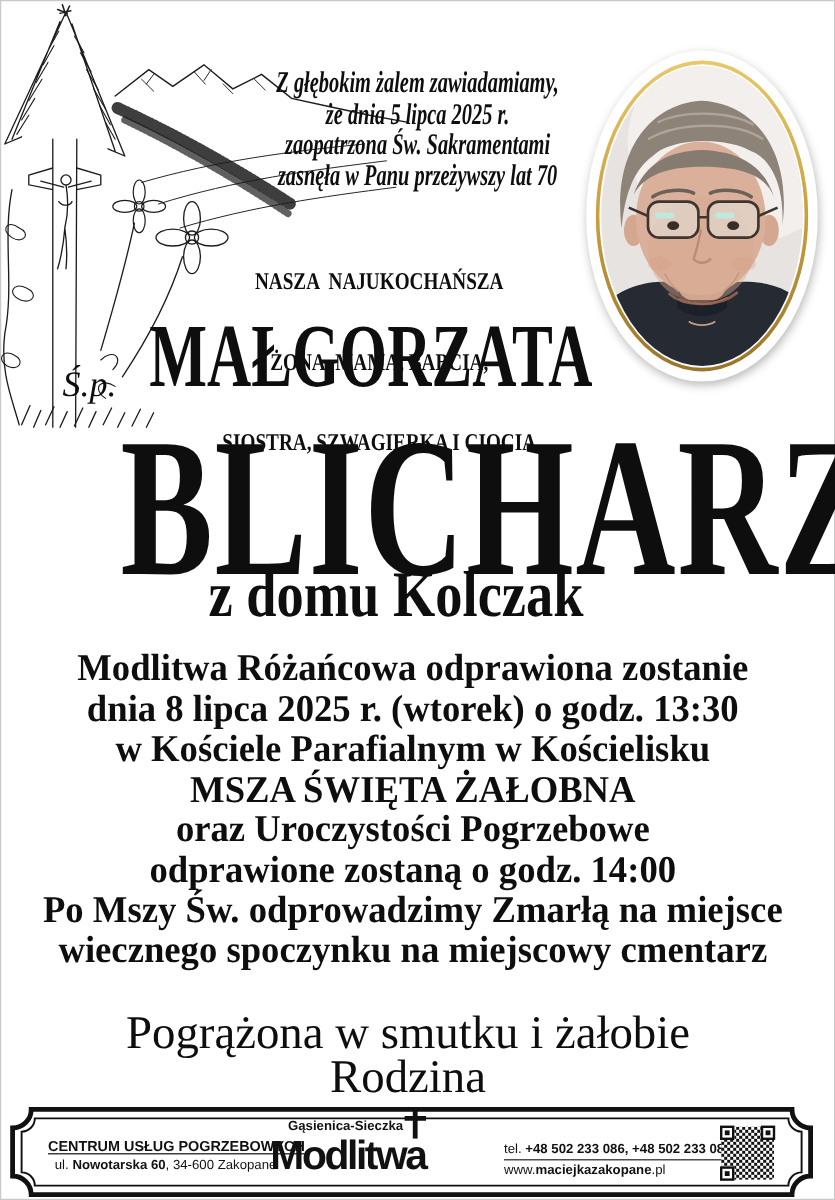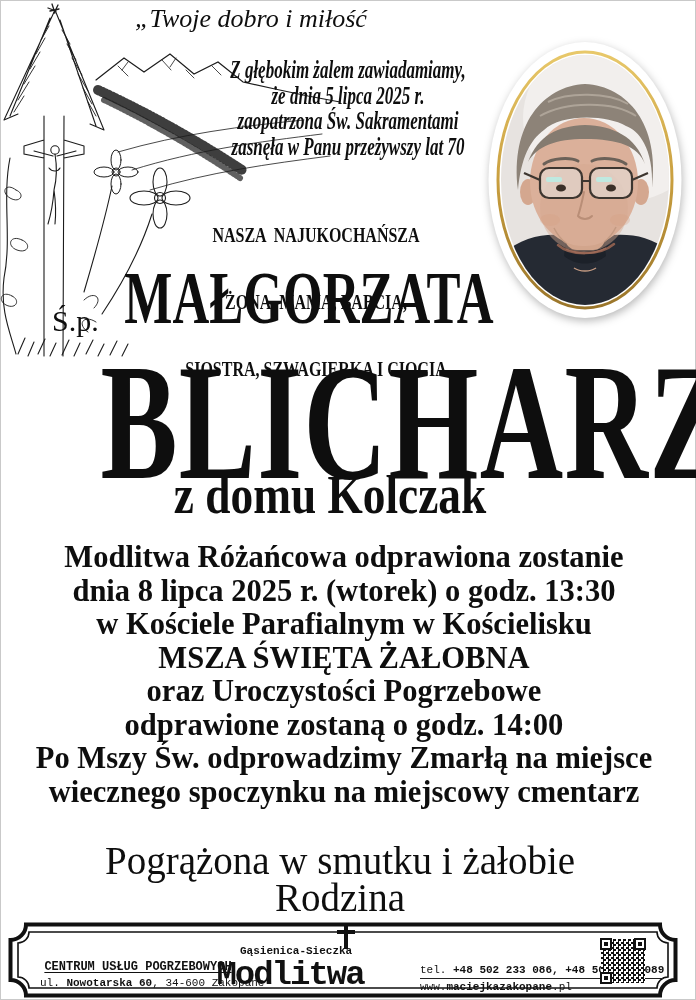--- a/index.html
+++ b/index.html
@@ -20,21 +20,21 @@
     font-weight:bold; font-style:italic; font-size:25px; line-height:25.5px;
     transform:scaleX(0.68); white-space:nowrap;
   }
   
   .family{
     left:0; top:180px; width:696px; text-align:center;
     font-weight:bold; font-size:20px; line-height:22.2px;
     transform:translateX(-32px) scaleX(0.80); white-space:pre;
   }
   
-  .sp{left:52px; top:304px; font-size:30px; white-space:nowrap;}
+  .sp{left:52px; top:304px; font-style:italic; font-size:30px; white-space:nowrap;}
   .firstname{
     left:0; top:258px; width:696px; text-align:center;
     font-weight:bold; font-size:75px; line-height:80px;
     transform:translateX(-39px) scaleX(0.68); white-space:nowrap;
   }
   .lastname{
     left:0; top:338px; width:696px; text-align:center;
     font-weight:bold; font-size:165px; line-height:170px; letter-spacing:2px;
     transform:translateX(-4px) scaleX(0.70); white-space:nowrap;
   }
@@ -52,21 +52,21 @@
   
   .closing{
     left:0; top:842px; width:696px; text-align:center;
     font-size:39px; line-height:37px; transform:translateX(-8px); white-space:nowrap;
   }
   
   .sketch{left:0; top:0;}
   .photo{left:488px; top:40px; filter:drop-shadow(1px 3px 4px rgba(0,0,0,0.28));}
   
   .footer-frame{left:8px; top:922px;}
-  .footer{font-family:Liberation Mono, monospace; color:#111;margin-top:12px;}
+  .footer{font-family:Liberation Sans, sans-serif; color:#111;}
   .f-left{left:40px; top:948px; width:196px; text-align:center;}
   .f-company{font-size:12px; font-weight:bold; text-decoration:underline; text-underline-offset:2px; white-space:nowrap;}
   .f-address{font-size:11px; margin-top:3px; white-space:nowrap;}
   .f-brandtop{left:240px; top:933px; font-size:11px; font-weight:bold; white-space:nowrap;}
   .f-brand{
     left:180px; top:944px; width:220px; text-align:center;
     font-size:34px; font-weight:bold; letter-spacing:-2px;
     transform:scaleY(1.0); white-space:nowrap;
   }
   .f-cross{left:337px; top:923px;}
@@ -163,21 +163,20 @@
       <path d="M96,152 C94,162 92,170 90,176 M90,176 C94,180 100,180 104,176" stroke="#b98e77" stroke-width="2" fill="none" stroke-linecap="round"></path>
       <ellipse cx="62" cy="180" rx="10" ry="6" fill="#d8a184" opacity="0.35"></ellipse>
       <ellipse cx="132" cy="180" rx="10" ry="6" fill="#d8a184" opacity="0.35"></ellipse>
       <path d="M66,188 C70,196 74,200 78,203 M128,187 C124,195 120,199 116,202" stroke="#c39a82" stroke-width="1.5" fill="none"></path>
       <path d="M70,205 C82,216 112,216 126,204" stroke="#8a5d4d" stroke-width="2.5" fill="none" stroke-linecap="round"></path>
       <path d="M78,209 C92,215 104,215 118,208" stroke="#a5705c" stroke-width="1.4" fill="none" opacity="0.7"></path>
       <path d="M86,228 C92,232 102,232 108,228" stroke="#c49b83" stroke-width="1.5" fill="none"></path>
     </g>
   </svg>
 
-  <div class="abs quote quote1">„Twoje dobro i miłość</div>
 
   <div class="abs announce">
     <div>Z głębokim żalem zawiadamiamy,</div>
     <div>że dnia 5 lipca 2025 r.</div>
     <div>zaopatrzona Św. Sakramentami</div>
     <div>zasnęła w Panu przeżywszy lat 70</div>
   </div>
 
   <div class="abs family">
     <div>NASZA  NAJUKOCHAŃSZA</div>

